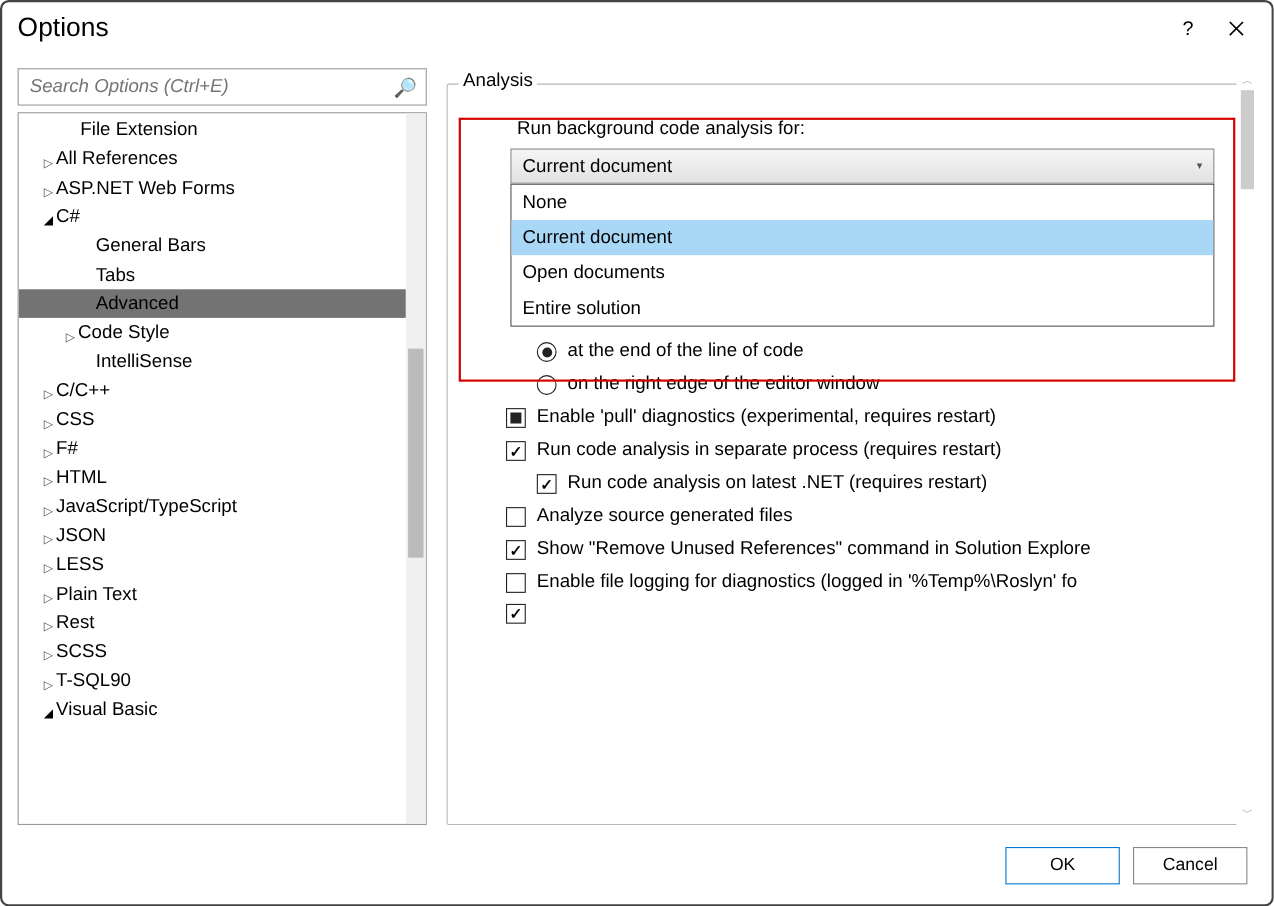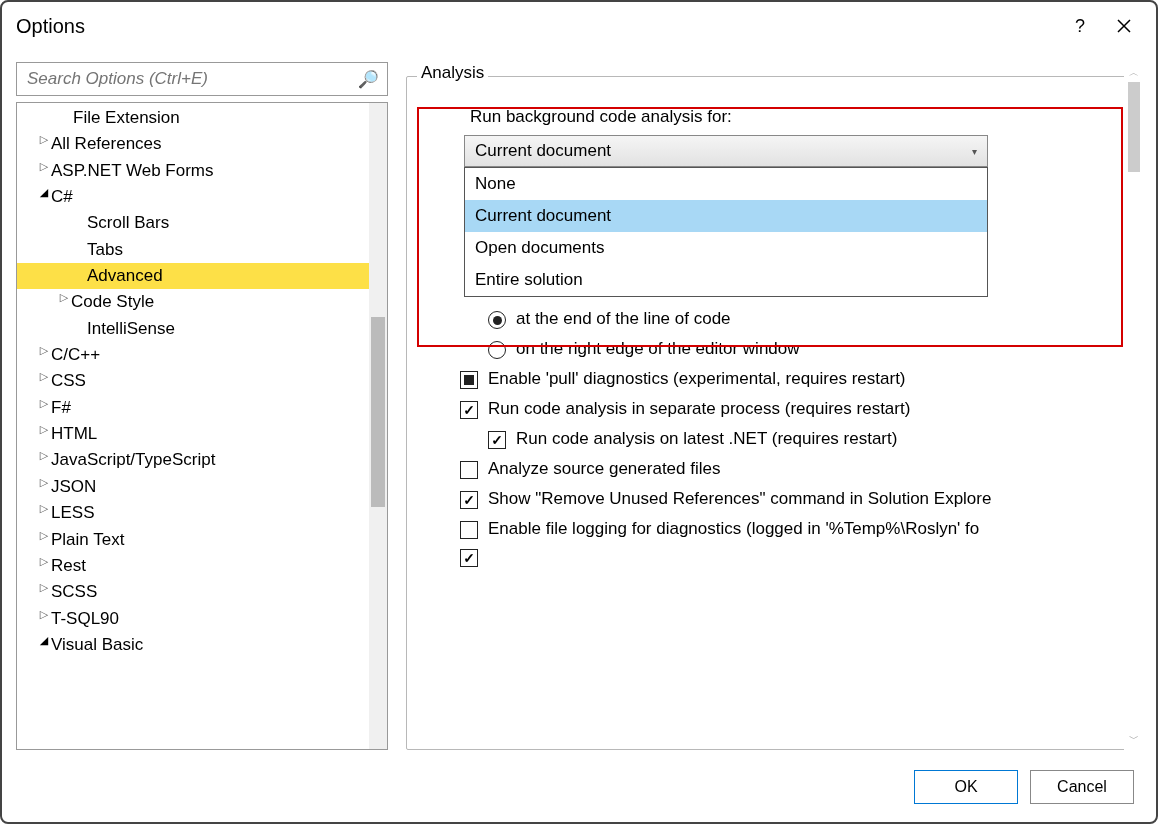--- a/index.html
+++ b/index.html
@@ -20,21 +20,21 @@
     display: flex;
     flex-direction: column;
   }
   .titlebar {
     display: flex;
     align-items: center;
     padding: 6px 10px 6px 14px;
     height: 48px;
   }
   .titlebar .title {
-    font-size: 20px;
+    font-size: 24px;
     font-weight: 400;
     flex: 1;
   }
   .titlebar .btn {
     width: 44px;
     height: 32px;
     display: flex;
     align-items: center;
     justify-content: center;
     font-size: 18px;
@@ -88,35 +88,35 @@
     line-height: 1.55;
     padding: 2px 0;
     position: absolute;
     top: 0; left: 0; right: 18px; bottom: 0;
     overflow: hidden;
   }
   .tree .item {
     padding: 0 4px 0 0;
     white-space: nowrap;
     display: flex;
-    align-items: flex-start;
+    align-items: flex-end;
     cursor: pointer;
   }
   .tree .glyph {
     display: inline-block;
     width: 14px;
     font-size: 11px;
     color: #555;
     text-align: center;
   }
   .tree .glyph.open {
     color: #000;
   }
   .tree .selected {
-    background: #fde047;
+    background: #737373;
   }
   .tree-scroll {
     position: absolute;
     top: 0; right: 0; bottom: 0;
     width: 18px;
     background: #f0f0f0;
   }
   .tree-thumb {
     position: absolute;
     left: 2px; right: 2px;
@@ -185,21 +185,21 @@
     pointer-events: none;
     z-index: 30;
   }
   .combo-label {
     margin-left: 10px;
     margin-bottom: 8px;
   }
   .combo {
     position: relative;
     margin: 0 0 8px 4px;
-    width: 524px;
+    width: 640px;
   }
   .combo-closed {
     height: 32px;
     border: 1px solid #888;
     background: linear-gradient(#f5f5f5, #e2e2e2);
     display: flex;
     align-items: center;
     padding: 0 10px;
     cursor: pointer;
   }
@@ -317,21 +317,21 @@
             <div class="item" style="padding-left: 20px;">
               <span class="glyph">▷</span>
               <span>ASP.NET Web Forms</span>
             </div>
             <div class="item" style="padding-left: 20px;">
               <span class="glyph open">◢</span>
               <span>C#</span>
             </div>
             <div class="item" style="padding-left: 56px;">
               <span class="glyph"></span>
-              <span>Scroll Bars</span>
+              <span>General Bars</span>
             </div>
             <div class="item" style="padding-left: 56px;">
               <span class="glyph"></span>
               <span>Tabs</span>
             </div>
             <div class="item selected" style="padding-left: 56px;">
               <span class="glyph"></span>
               <span>Advanced</span>
             </div>
             <div class="item" style="padding-left: 40px;">

